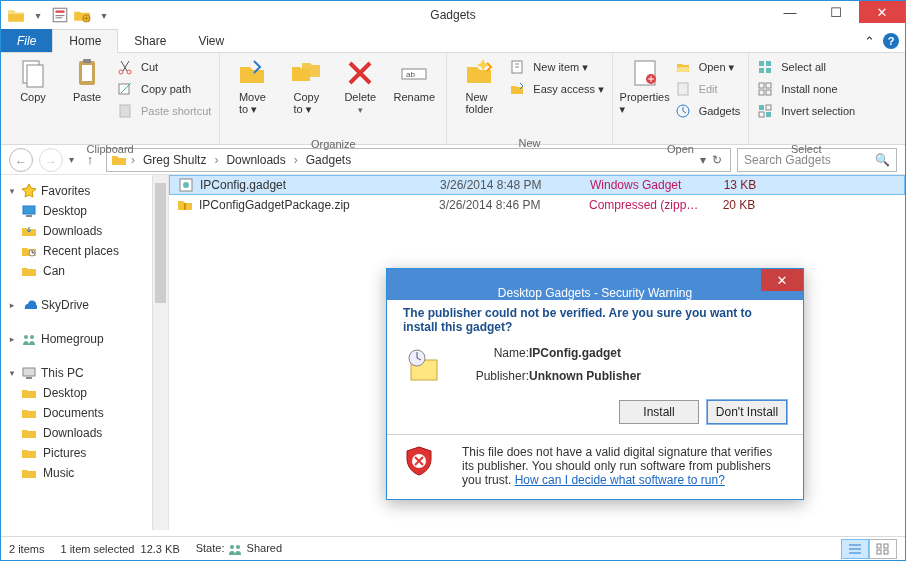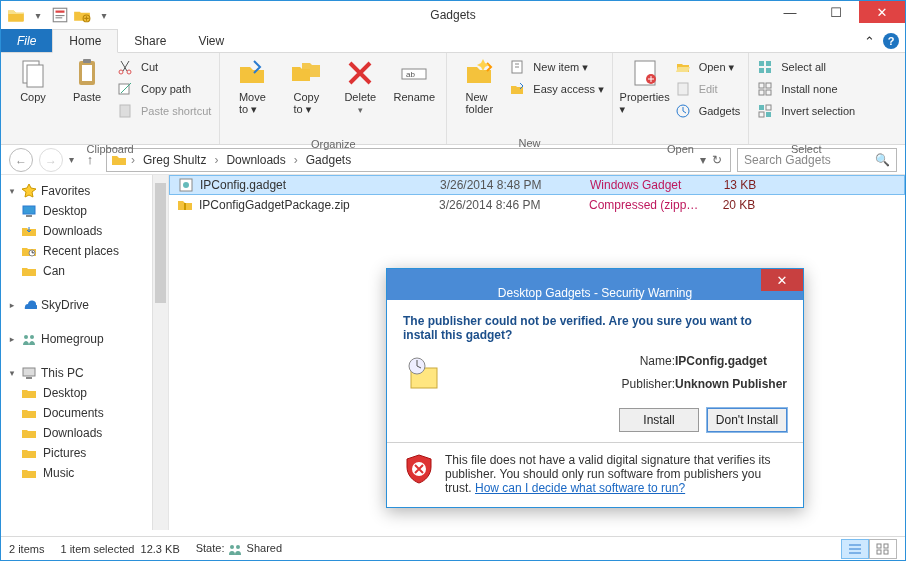--- a/index.html
+++ b/index.html
@@ -76,31 +76,31 @@
 
 .statusbar { position:absolute; bottom:0; left:0; right:0; height:24px; border-top:1px solid #dadada; background:#fff; display:flex; align-items:center; font-size:11px; color:#333; padding:0 8px; gap:16px; }
 .statusbar .right { margin-left:auto; display:flex; gap:0; }
 .viewbtn { width:28px; height:20px; border:1px solid #b8b8b8; display:flex; align-items:center; justify-content:center; font-size:11px; }
 .viewbtn.active { background:#cde8ff; border-color:#7abdf0; }
 
 
 .dialog { position:absolute; left:385px; top:267px; width:418px; background:#fff; border:1px solid #2b90d9; box-shadow:0 4px 16px rgba(0,0,0,.3); }
 .dlg-title { height:31px; background:#4a8bd6; color:#fff; display:flex; align-items:flex-end; justify-content:center; font-size:12px; position:relative; }
 .dlg-close { position:absolute; right:0; top:0; width:42px; height:22px; background:#c84040; color:#fff; display:flex; align-items:center; justify-content:center; font-size:13px; }
-.dlg-body { padding:14px 16px 12px 16px; font-size:12px; color:#222; }
+.dlg-body { padding:6px 16px 12px 16px; font-size:12px; color:#222; }
 .dlg-head { color:#1c4f8b; font-weight:bold; margin-bottom:12px; }
-.dlg-info { display:flex; gap:25px; margin-bottom:14px;justify-content:space-between; }
+.dlg-info { display:flex; gap:16px; margin-bottom:14px; }
 .dlg-fields { display:grid; grid-template-columns:70px auto; row-gap:6px; font-size:12px; }
 .dlg-fields .lbl { text-align:right; color:#333; }
 .dlg-fields .val { font-weight:bold; color:#333; }
 .dlg-btns { display:flex; justify-content:flex-end; gap:8px; }
 .dlg-btn { min-width:80px; height:24px; border:1px solid #999; background:#efefef; font-size:12px; display:flex; align-items:center; justify-content:center; }
 .dlg-btn.focus { border:1px solid #4a8bd6; box-shadow:0 0 0 1px #8ab8e6; }
 .dlg-sep { height:1px; background:#d0d0d0; margin:10px -16px 10px -16px; }
-.dlg-warn { display:flex; gap:10px; font-size:12px; color:#333; }
+.dlg-warn { display:flex; gap:27px; font-size:12px; color:#333; }
 .dlg-warn a { color:#1a68c4; text-decoration:underline; }
 .shield-svg { width:32px; height:32px; flex-shrink:0; }
 
 svg { display:block; }
 </style>
 </head>
 <body>
 
 <div class="window">
   <div class="titlebar">

